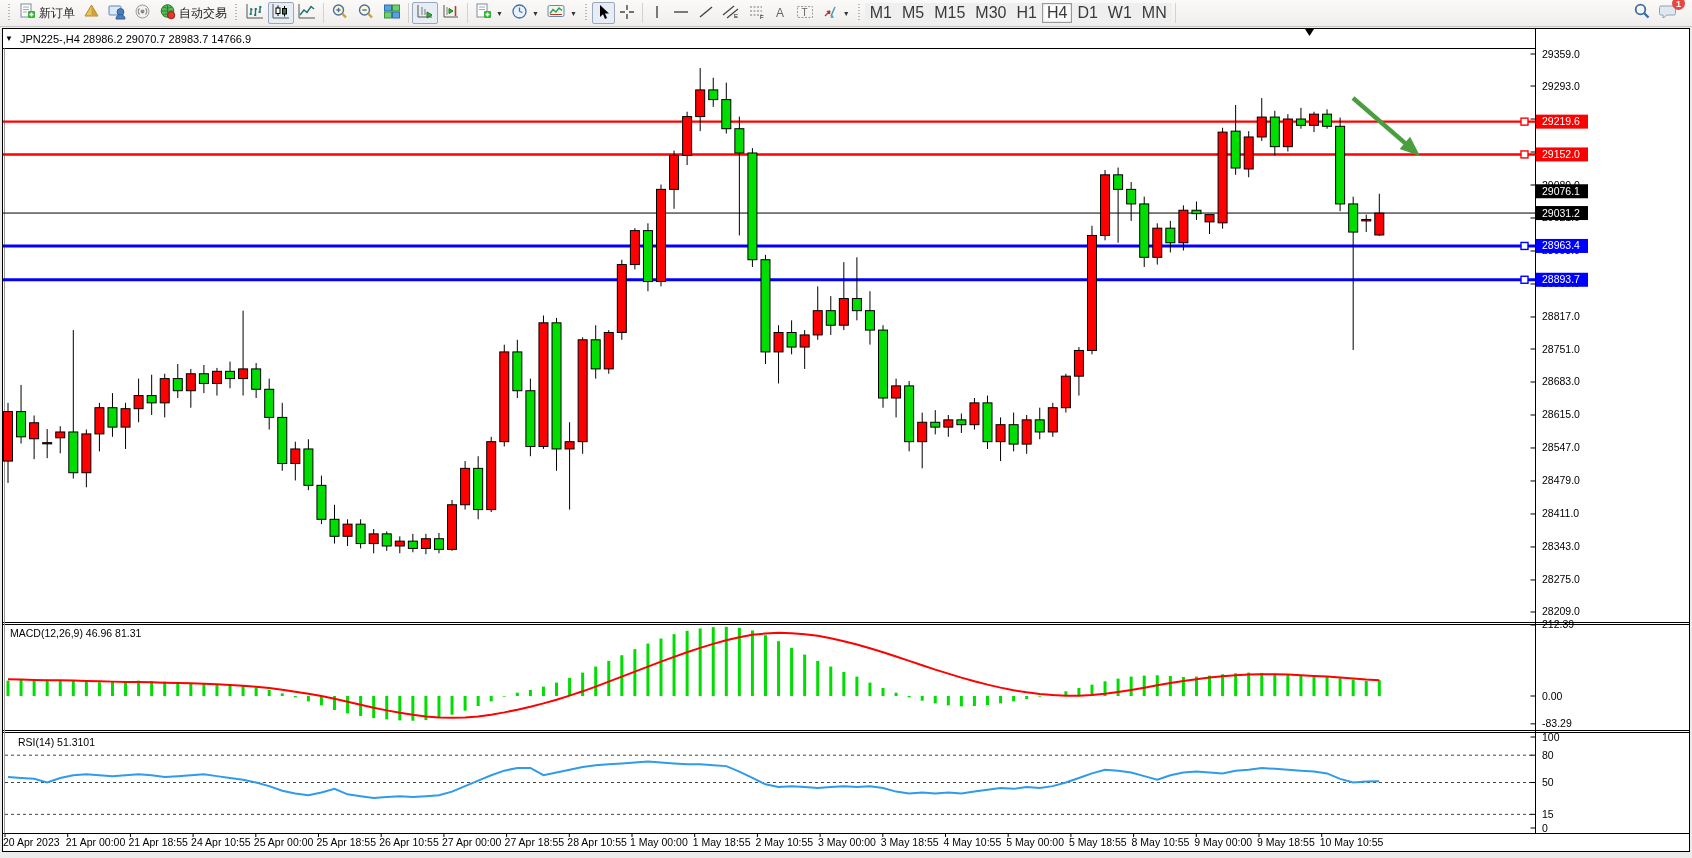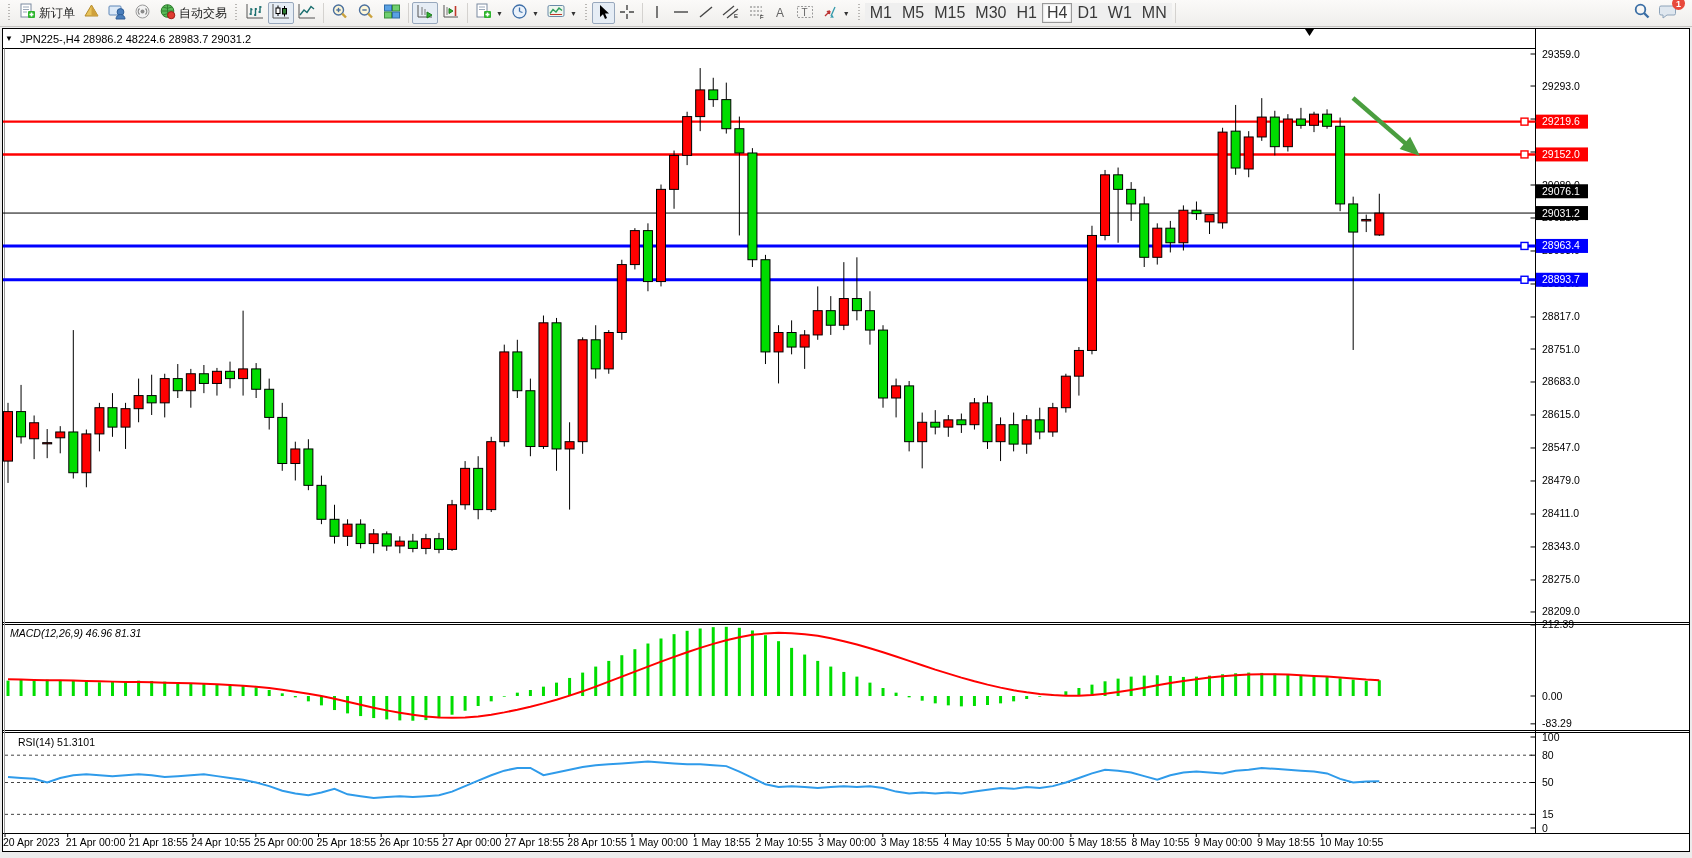--- a/index.html
+++ b/index.html
@@ -26,21 +26,21 @@
     background:#e8493c; color:#fff; font-size:9px; display:flex; align-items:center;
     justify-content:center; font-weight:bold; }
   .icon { display:inline-block; }
   
   .chart-window { position:absolute; left:2px; top:28px; width:1688px; height:824px;
     background:#fff; }
   .title-strip { position:absolute; left:3px; top:2px; height:17px; display:flex;
     align-items:center; gap:7px; font-size:11px; color:#000; z-index:5; }
   .title-strip .tri { font-size:8px; color:#000; }
   .ind-label { position:absolute; font-size:10.5px; color:#000; z-index:5; }
-  #macd-label { left:8px; top:599px;font-style:italic; }
+  #macd-label { left:8px; top:599px; }
   #rsi-label { left:16px; top:708px; }
   svg text { font-family:"Liberation Sans", sans-serif; }
 </style>
 </head>
 <body>
 
 <div class="toolbar">
   <div class="tb-grip"></div>
 
   <button class="tb-btn">
@@ -330,21 +330,21 @@
           </svg>
       </span>
       <span class="badge">1</span>
     </span>
   </div>
 </div>
 
 <div class="chart-window">
   <div class="title-strip">
     <span class="tri">▼</span>
-    <span>JPN225-,H4  28986.2 48224.6 28983.7 29031.2</span>
+    <span>JPN225-,H4  28986.2 29070.7 28983.7 14766.9</span>
   </div>
   <div class="ind-label" id="macd-label">MACD(12,26,9) 46.96 81.31</div>
   <div class="ind-label" id="rsi-label">RSI(14) 51.3101</div>
   <svg id="chartSvg" width="1688" height="824" viewBox="0 0 1688 824" style="position:absolute;left:0;top:0">
       <rect x="0.5" y="0.5" width="1687" height="823" fill="none" stroke="#000"></rect>
       <line x1="0" y1="20.5" x2="1533.5" y2="20.5" stroke="#000"></line>
       <line x1="0" y1="594.5" x2="1687" y2="594.5" stroke="#000"></line>
       <line x1="0" y1="596.5" x2="1687" y2="596.5" stroke="#000"></line>
       <line x1="0" y1="702.5" x2="1687" y2="702.5" stroke="#000"></line>
       <line x1="0" y1="704.5" x2="1687" y2="704.5" stroke="#000"></line>

